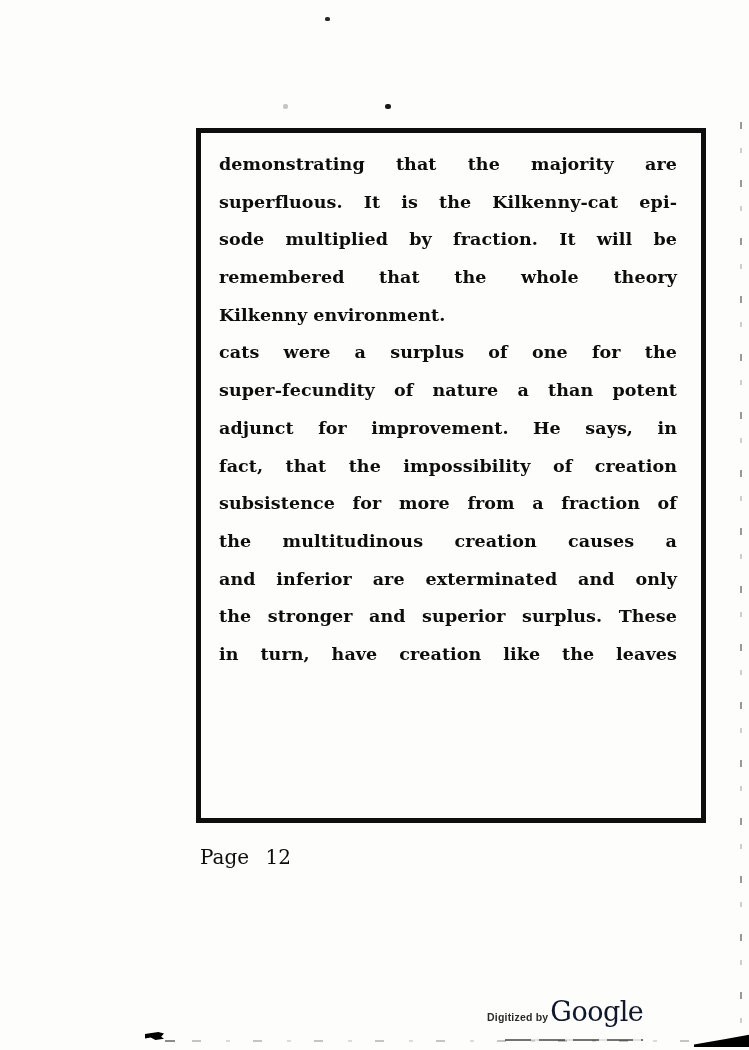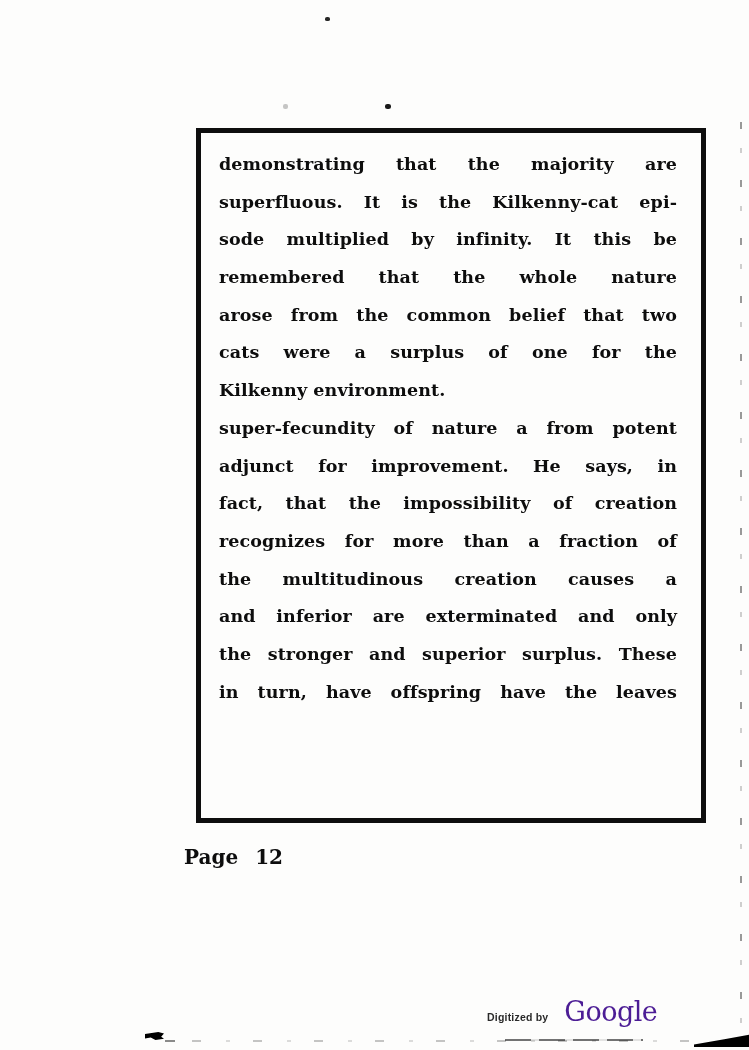--- a/index.html
+++ b/index.html
@@ -44,52 +44,52 @@
     text-align: justify;
     text-align-last: justify;
   }
   .line.indent {
     padding-left: 27px;
   }
 
   
   .page-label {
     position: absolute;
-    left: 184px;
+    left: 200px;
     top: 845px;
     font-size: 20px;
-    font-weight: 700;
+    font-weight: 400;
     word-spacing: 10px;
     color: #0d0d0d;
     text-align: center;
   }
 
   
   .footer {
     position: absolute;
     left: 487px;
     top: 996px;
     display: flex;
     align-items: baseline;
-    gap: 16px;
+    gap: 2px;
     white-space: nowrap;
     text-align: right;
   }
   .dig {
     font-family: "Liberation Sans", sans-serif;
     font-size: 10.5px;
     font-weight: 700;
     color: #2a2a2a;
     letter-spacing: 0.2px;
   }
   .google {
     font-family: "DejaVu Serif", serif;
     font-size: 27px;
     font-weight: 400;
-    color: #4c1d95;
+    color: #0f172a;
     letter-spacing: -0.5px;
   }
 
   
   .speck { position: absolute; background: #000; border-radius: 40%; }
   .speck.s1 { left: 325px; top: 17px;  width: 5px; height: 4px; opacity: .85; }
   .speck.s2 { left: 385px; top: 104px; width: 6px; height: 5px; opacity: .9; }
   .speck.s3 { left: 283px; top: 104px; width: 5px; height: 5px; opacity: .22; }
 
   .blob-bl {
@@ -153,33 +153,32 @@
   }
 </style>
 </head>
 <body>
 
 <div class="scan-page">
 
   <div class="textbox">
     <div class="line j">demonstrating that the majority are</div>
     <div class="line j">superfluous. It is the Kilkenny-cat epi-</div>
-    <div class="line j">sode multiplied by infinity. It this be</div>
-    <div class="line j">remembered that the whole nature</div>
-    <div class="line j">arose from the common belief that two</div>
+    <div class="line j">sode multiplied by fraction. It will be</div>
+    <div class="line j">remembered that the whole theory</div>
+    <div class="line">Kilkenny environment.</div>
     <div class="line j">cats were a surplus of one for the</div>
-    <div class="line">Kilkenny environment.</div>
-    <div class="line j">super-fecundity of nature a from potent</div>
+    <div class="line j">super-fecundity of nature a than potent</div>
     <div class="line j">adjunct for improvement. He says, in</div>
     <div class="line j">fact, that the impossibility of creation</div>
-    <div class="line j">recognizes for more than a fraction of</div>
+    <div class="line j">subsistence for more from a fraction of</div>
     <div class="line j">the multitudinous creation causes a</div>
     <div class="line j">and inferior are exterminated and only</div>
     <div class="line j">the stronger and superior surplus. These</div>
-    <div class="line j">in turn, have offspring have the leaves</div>
+    <div class="line j">in turn, have creation like the leaves</div>
   </div>
 
   <div class="page-label">Page 12</div>
 
   <div class="footer">
     <span class="dig">Digitized by</span>
     <span class="google">Google</span>
   </div>
 
   <div class="speck s1"></div>

